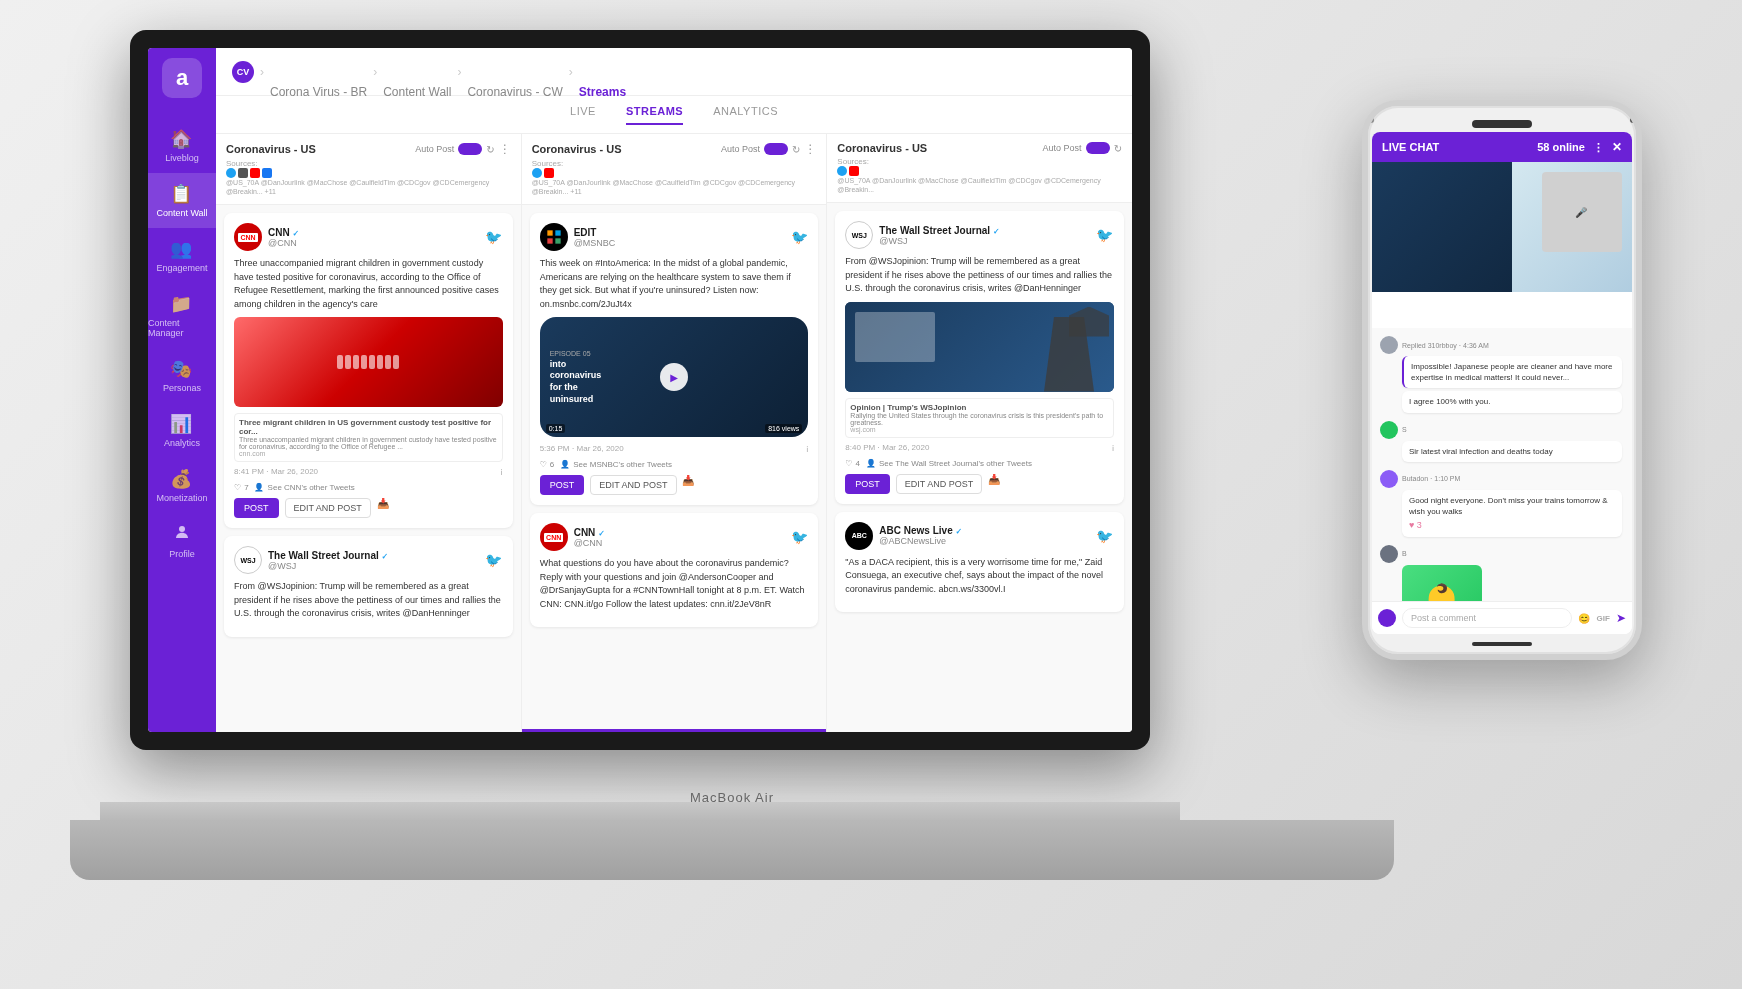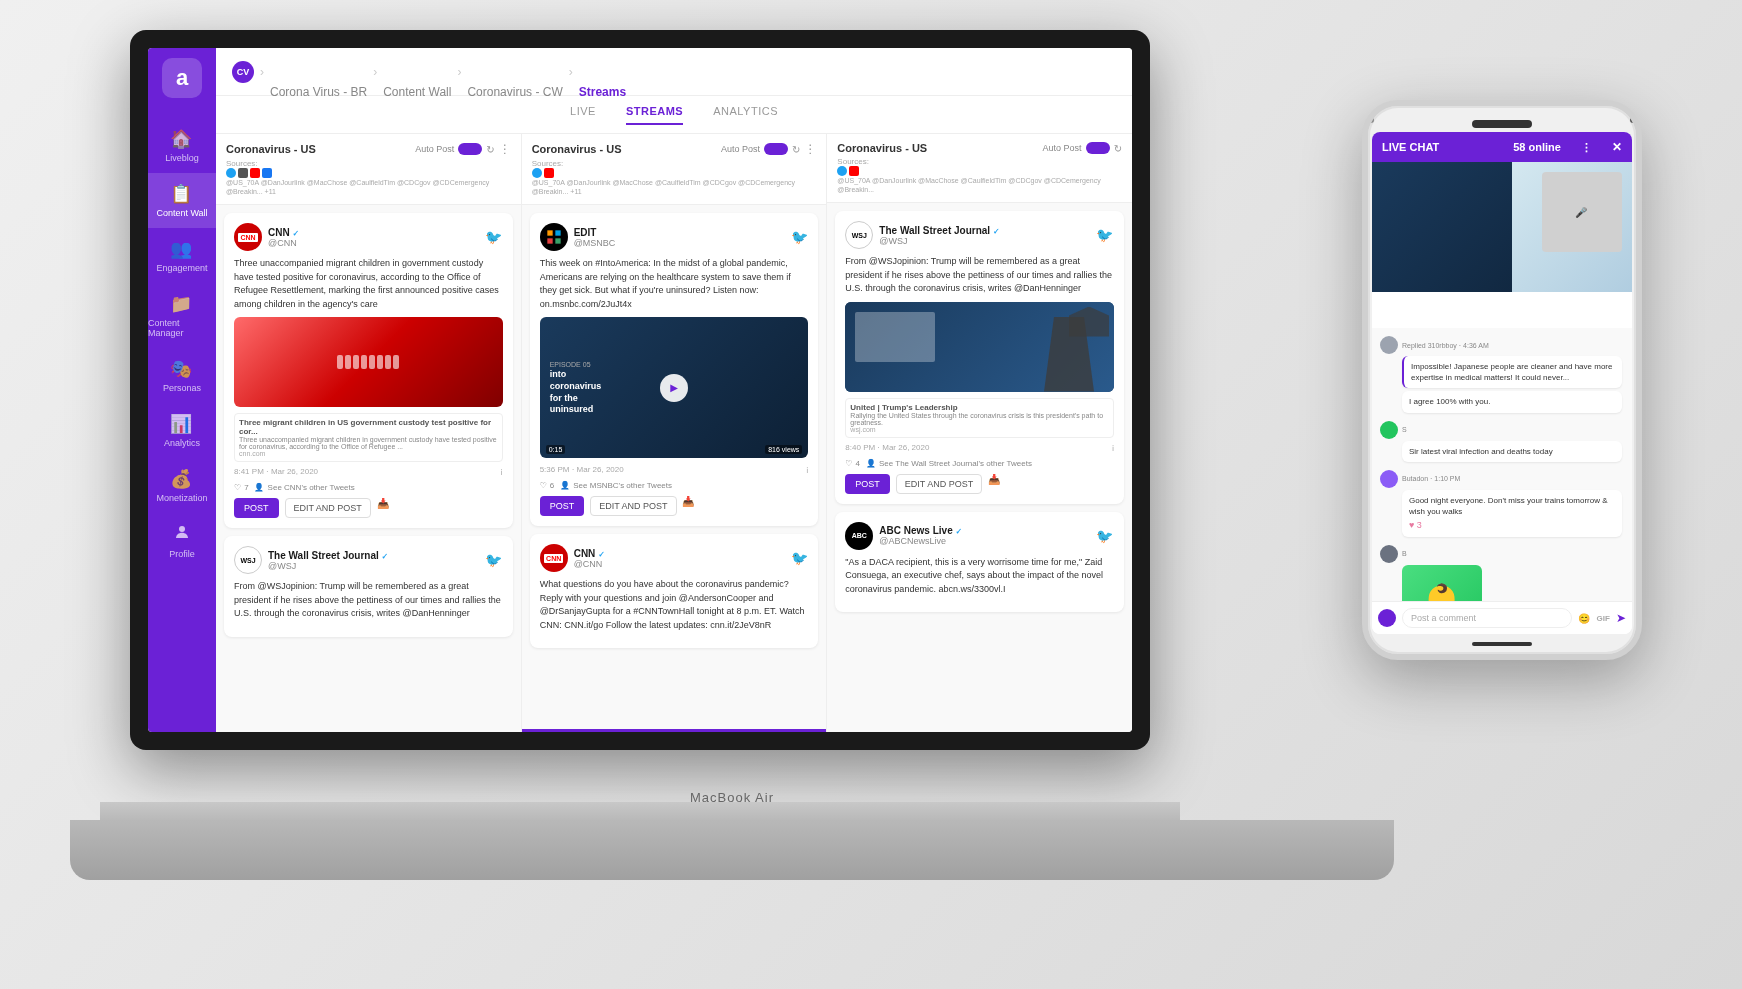--- a/index.html
+++ b/index.html
@@ -412,23 +412,23 @@
     }
 
     .tweet-footer {
       display: flex;
       justify-content: space-between;
       align-items: center;
     }
 
     .video-thumb {
       width: 100%;
-      height: 141px;
+      height: 120px;
       background: linear-gradient(135deg, #1a3a5c 0%, #0d2035 100%);
-      border-radius: 6px;
+      border-radius: 16px;
       margin-bottom: 6px;
       display: flex;
       align-items: center;
       justify-content: center;
       position: relative;
       overflow: hidden;
     }
 
     .video-overlay-text {
       position: absolute;
@@ -1001,21 +1001,21 @@
                   </div>
                   <div class="tweet-text">From @WSJopinion: Trump will be remembered as a great president if he rises above the pettiness of our times and rallies the U.S. through the coronavirus crisis, writes @DanHenninger</div>
                   <div class="wsj-img">
                     <div style="position:absolute;inset:0;background:linear-gradient(135deg,#1a3a5c,#2a5a8c);">
                       <div class="white-house-bg"></div>
                       <div style="position:absolute;bottom:0;right:20px;width:50px;height:75px;background:rgba(60,60,60,0.8);clip-path:polygon(20% 0%,80% 0%,100% 100%,0% 100%);"></div>
                       <div style="position:absolute;top:5px;right:5px;width:40px;height:30px;background:rgba(60,60,60,0.7);clip-path:polygon(0% 30%,50% 0%,100% 30%,100% 100%,0% 100%);"></div>
                     </div>
                   </div>
                   <div style="font-size:8px;color:#555;border:1px solid #eee;border-radius:4px;padding:4px;margin-bottom:4px;">
-                    <div style="font-weight:600;">United | Trump's Leadership</div>
+                    <div style="font-weight:600;">Opinion | Trump's WSJopinion</div>
                     <div style="color:#888;font-size:7px;">Rallying the United States through the coronavirus crisis is this president's path to greatness.</div>
                     <div style="color:#aaa;font-size:7px;">wsj.com</div>
                   </div>
                   <div class="tweet-meta">
                     <span>8:40 PM · Mar 26, 2020</span>
                     <span>ℹ</span>
                   </div>
                   <div class="tweet-actions" style="margin-bottom:6px;">
                     <span class="tweet-action-btn">♡ <span>4</span></span>
                     <span class="tweet-action-btn">👤 <span>See The Wall Street Journal's other Tweets</span></span>
@@ -1063,21 +1063,21 @@
       <div style="display:flex;justify-content:center;gap:6px;padding:6px 0 0;align-items:center;">
         <div style="width:6px;height:6px;border-radius:50%;background:#888;"></div>
         <div class="phone-notch"></div>
         <div style="width:6px;height:6px;border-radius:50%;background:#555;"></div>
       </div>
 
       <div class="phone-screen">
 
         <div class="live-chat-header">
           <span>LIVE CHAT</span>
-          <div style="display:flex;align-items:center;gap:20px;">
+          <div style="display:flex;align-items:center;gap:8px;">
             <span>58 online</span>
             <span style="cursor:pointer;">⋮</span>
             <span style="cursor:pointer;font-size:12px;">✕</span>
           </div>
         </div>
 
         <div class="chat-video">
           <div style="position:absolute;inset:0;background:linear-gradient(135deg,#1a3a5c,#0d2035);">
             <div style="position:absolute;right:0;top:0;bottom:0;width:120px;background:linear-gradient(135deg,#d4e8f0,#b0cde0);"></div>
             <div style="position:absolute;right:10px;top:10px;width:80px;height:80px;background:#d0d0d0;border-radius:4px;overflow:hidden;display:flex;align-items:center;justify-content:center;">

